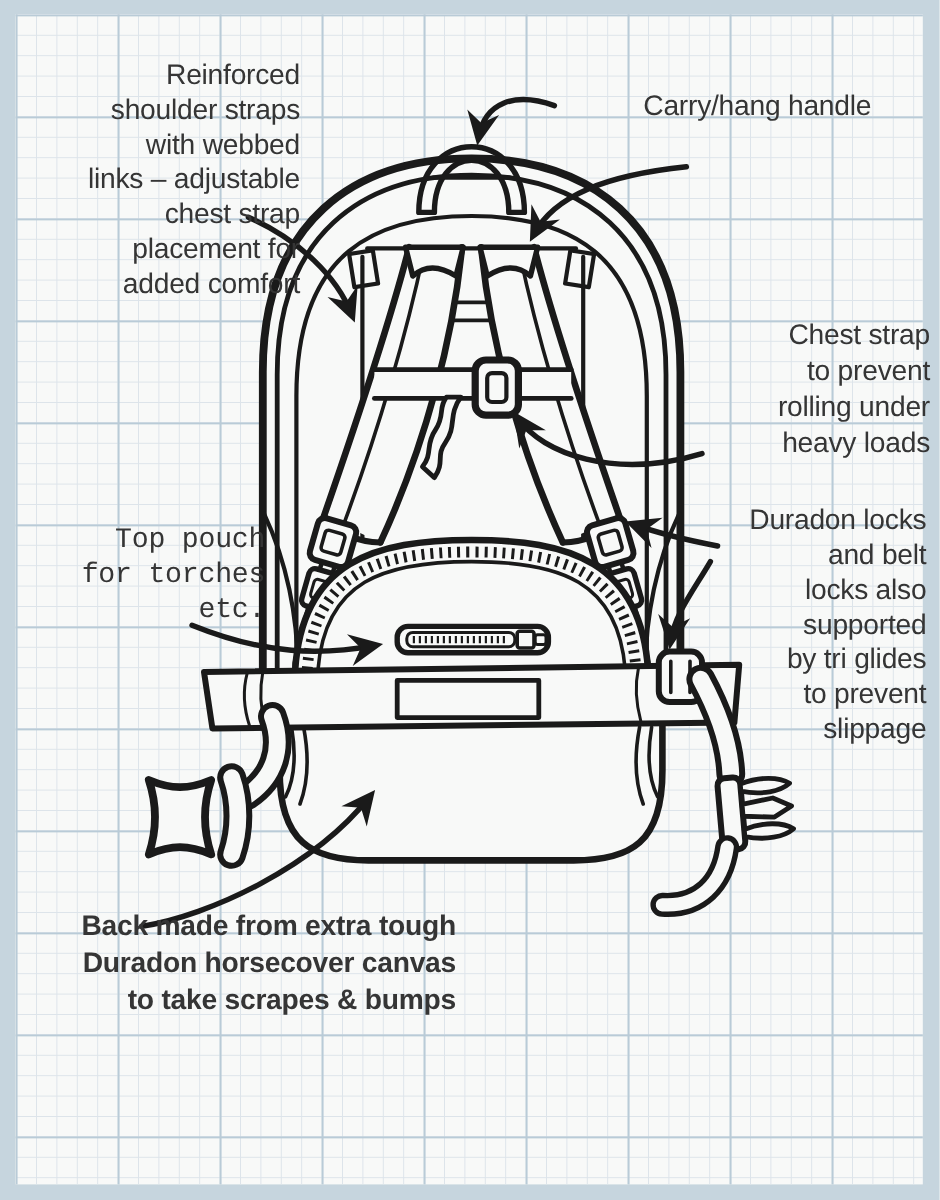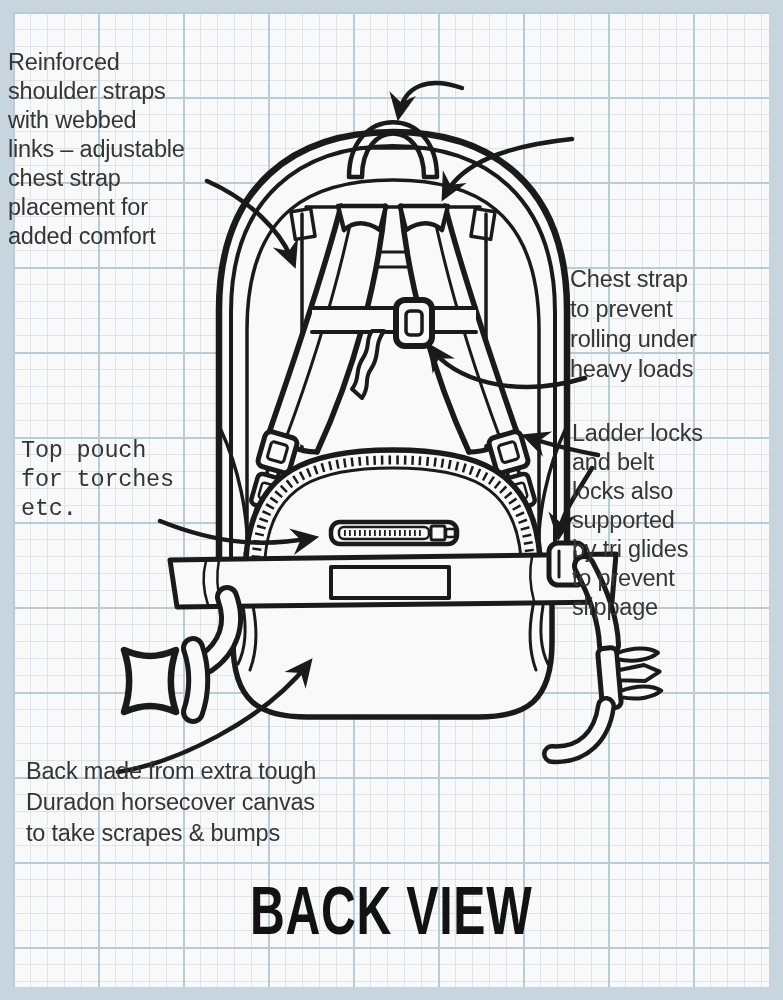--- a/index.html
+++ b/index.html
@@ -18,33 +18,33 @@
       linear-gradient(#b9cbd7 2px, transparent 2px),
       linear-gradient(90deg,#b9cbd7 2px, transparent 2px),
       linear-gradient(#dde4ea 1px, transparent 1px),
       linear-gradient(90deg,#dde4ea 1px, transparent 1px);
     background-size:85px 85px,85px 85px,17px 17px,17px 17px;
   }
   svg.diagram{position:absolute;left:0;top:0;width:783px;height:1000px;}
   .note{
     position:absolute;
     white-space:pre-line;
-    text-align:left;
+    text-align:right;
     font-size:23.5px;
     line-height:29px;
     color:#353535;
     letter-spacing:-0.2px;
   }
   .note.n1{left:8px;   top:48px;  width:242px;}
   .note.n2{left:470px; top:74px;  width:256px; white-space:nowrap;}
   .note.n3{left:558px; top:116px; width:208px;}
   .note.n4{left:570px; top:264px; width:205px; line-height:30px;}
   .note.n5{left:572px; top:419px; width:200px;}
   .note.n6{left:21px;  top:436px; width:200px;font-family:Liberation Mono, monospace;}
-  .note.n7{left:26px;  top:756px; width:366px; line-height:31px;}
+  .note.n7{left:14px;  top:756px; width:366px; line-height:31px;font-weight:bold;}
   .title{
     position:absolute;
     left:0; top:872px; width:783px;
     text-align:center;
   }
   .title span{
     display:inline-block;
     font-weight:bold;
     font-size:67px;
     letter-spacing:1px;
@@ -211,34 +211,32 @@
     </g>
   </svg>
 
   <div class="note n1">Reinforced
 shoulder straps
 with webbed
 links – adjustable
 chest strap
 placement for
 added comfort</div>
+  <div class="note n2">Carry/hang handle</div>
   <div class="note n4">Chest strap
 to prevent
 rolling under
 heavy loads</div>
-  <div class="note n5">Ladder locks
+  <div class="note n5">Duradon locks
 and belt
 locks also
 supported
 by tri glides
 to prevent
 slippage</div>
   <div class="note n6">Top pouch
 for torches
 etc.</div>
   <div class="note n7">Back made from extra tough
 Duradon horsecover canvas
 to take scrapes &amp; bumps</div>
 
-  <div class="title">
-    <span>BACK VIEW</span>
-  </div>
 </div>
 
 </body></html>

